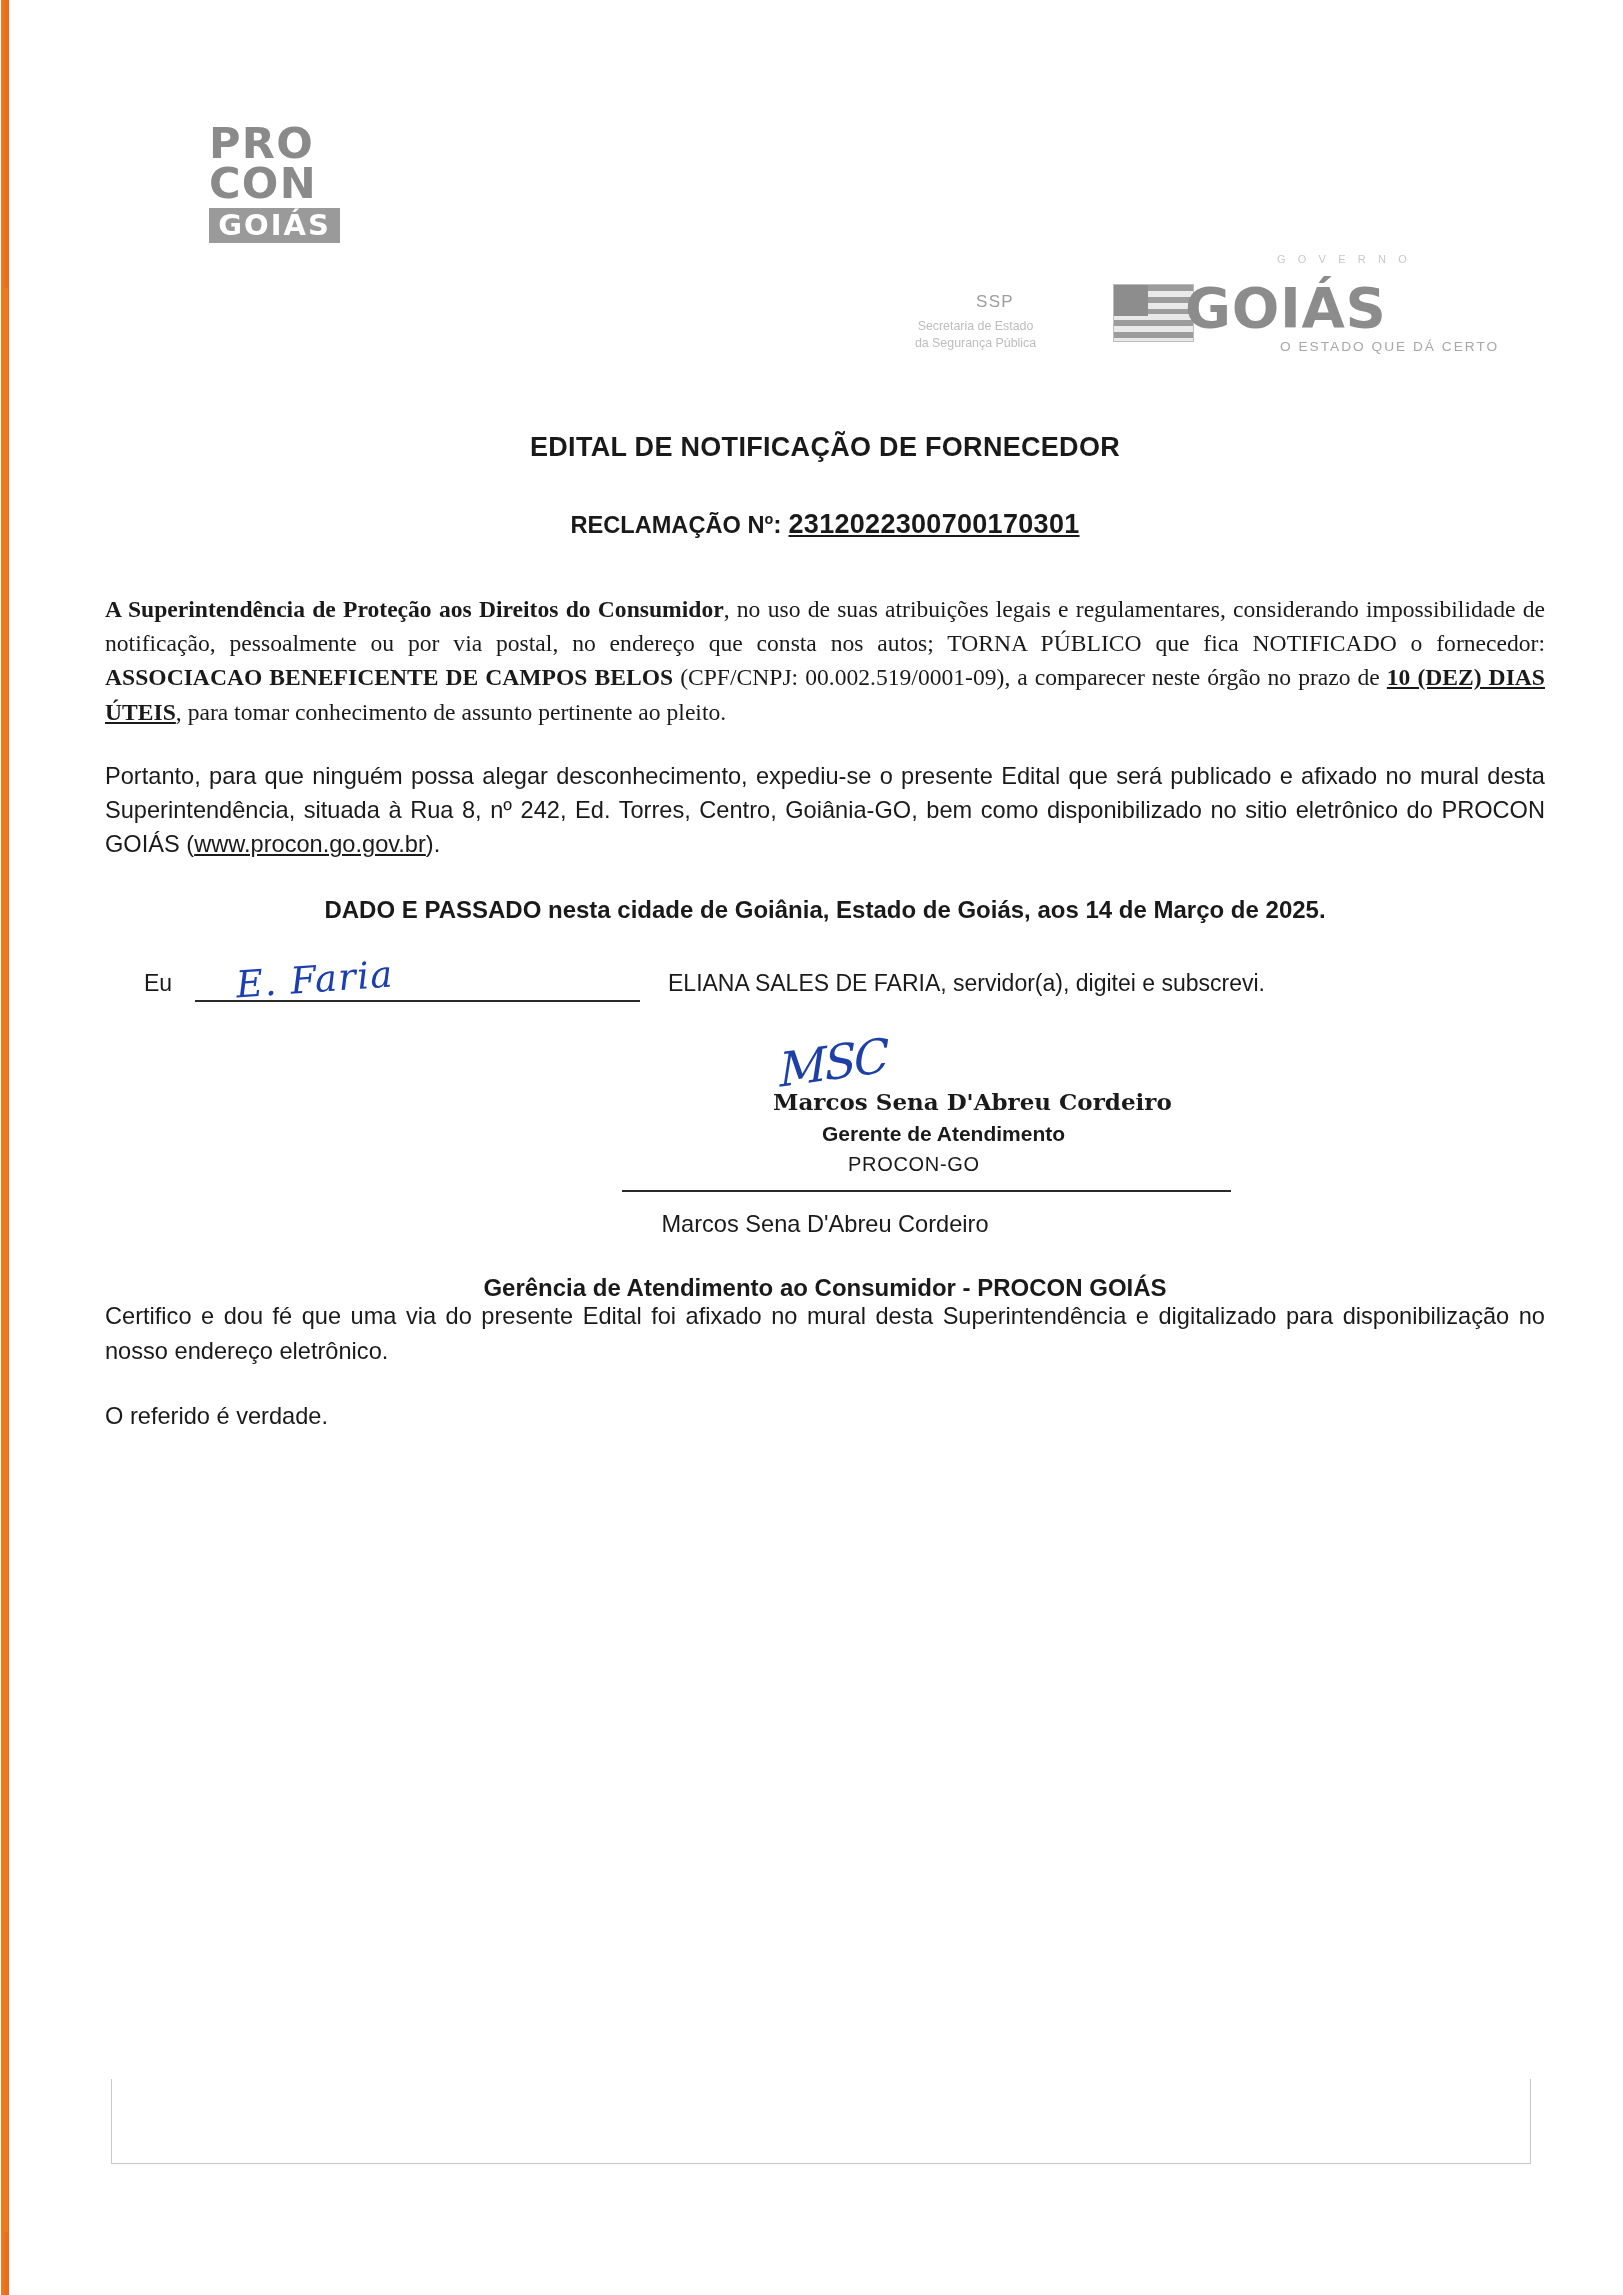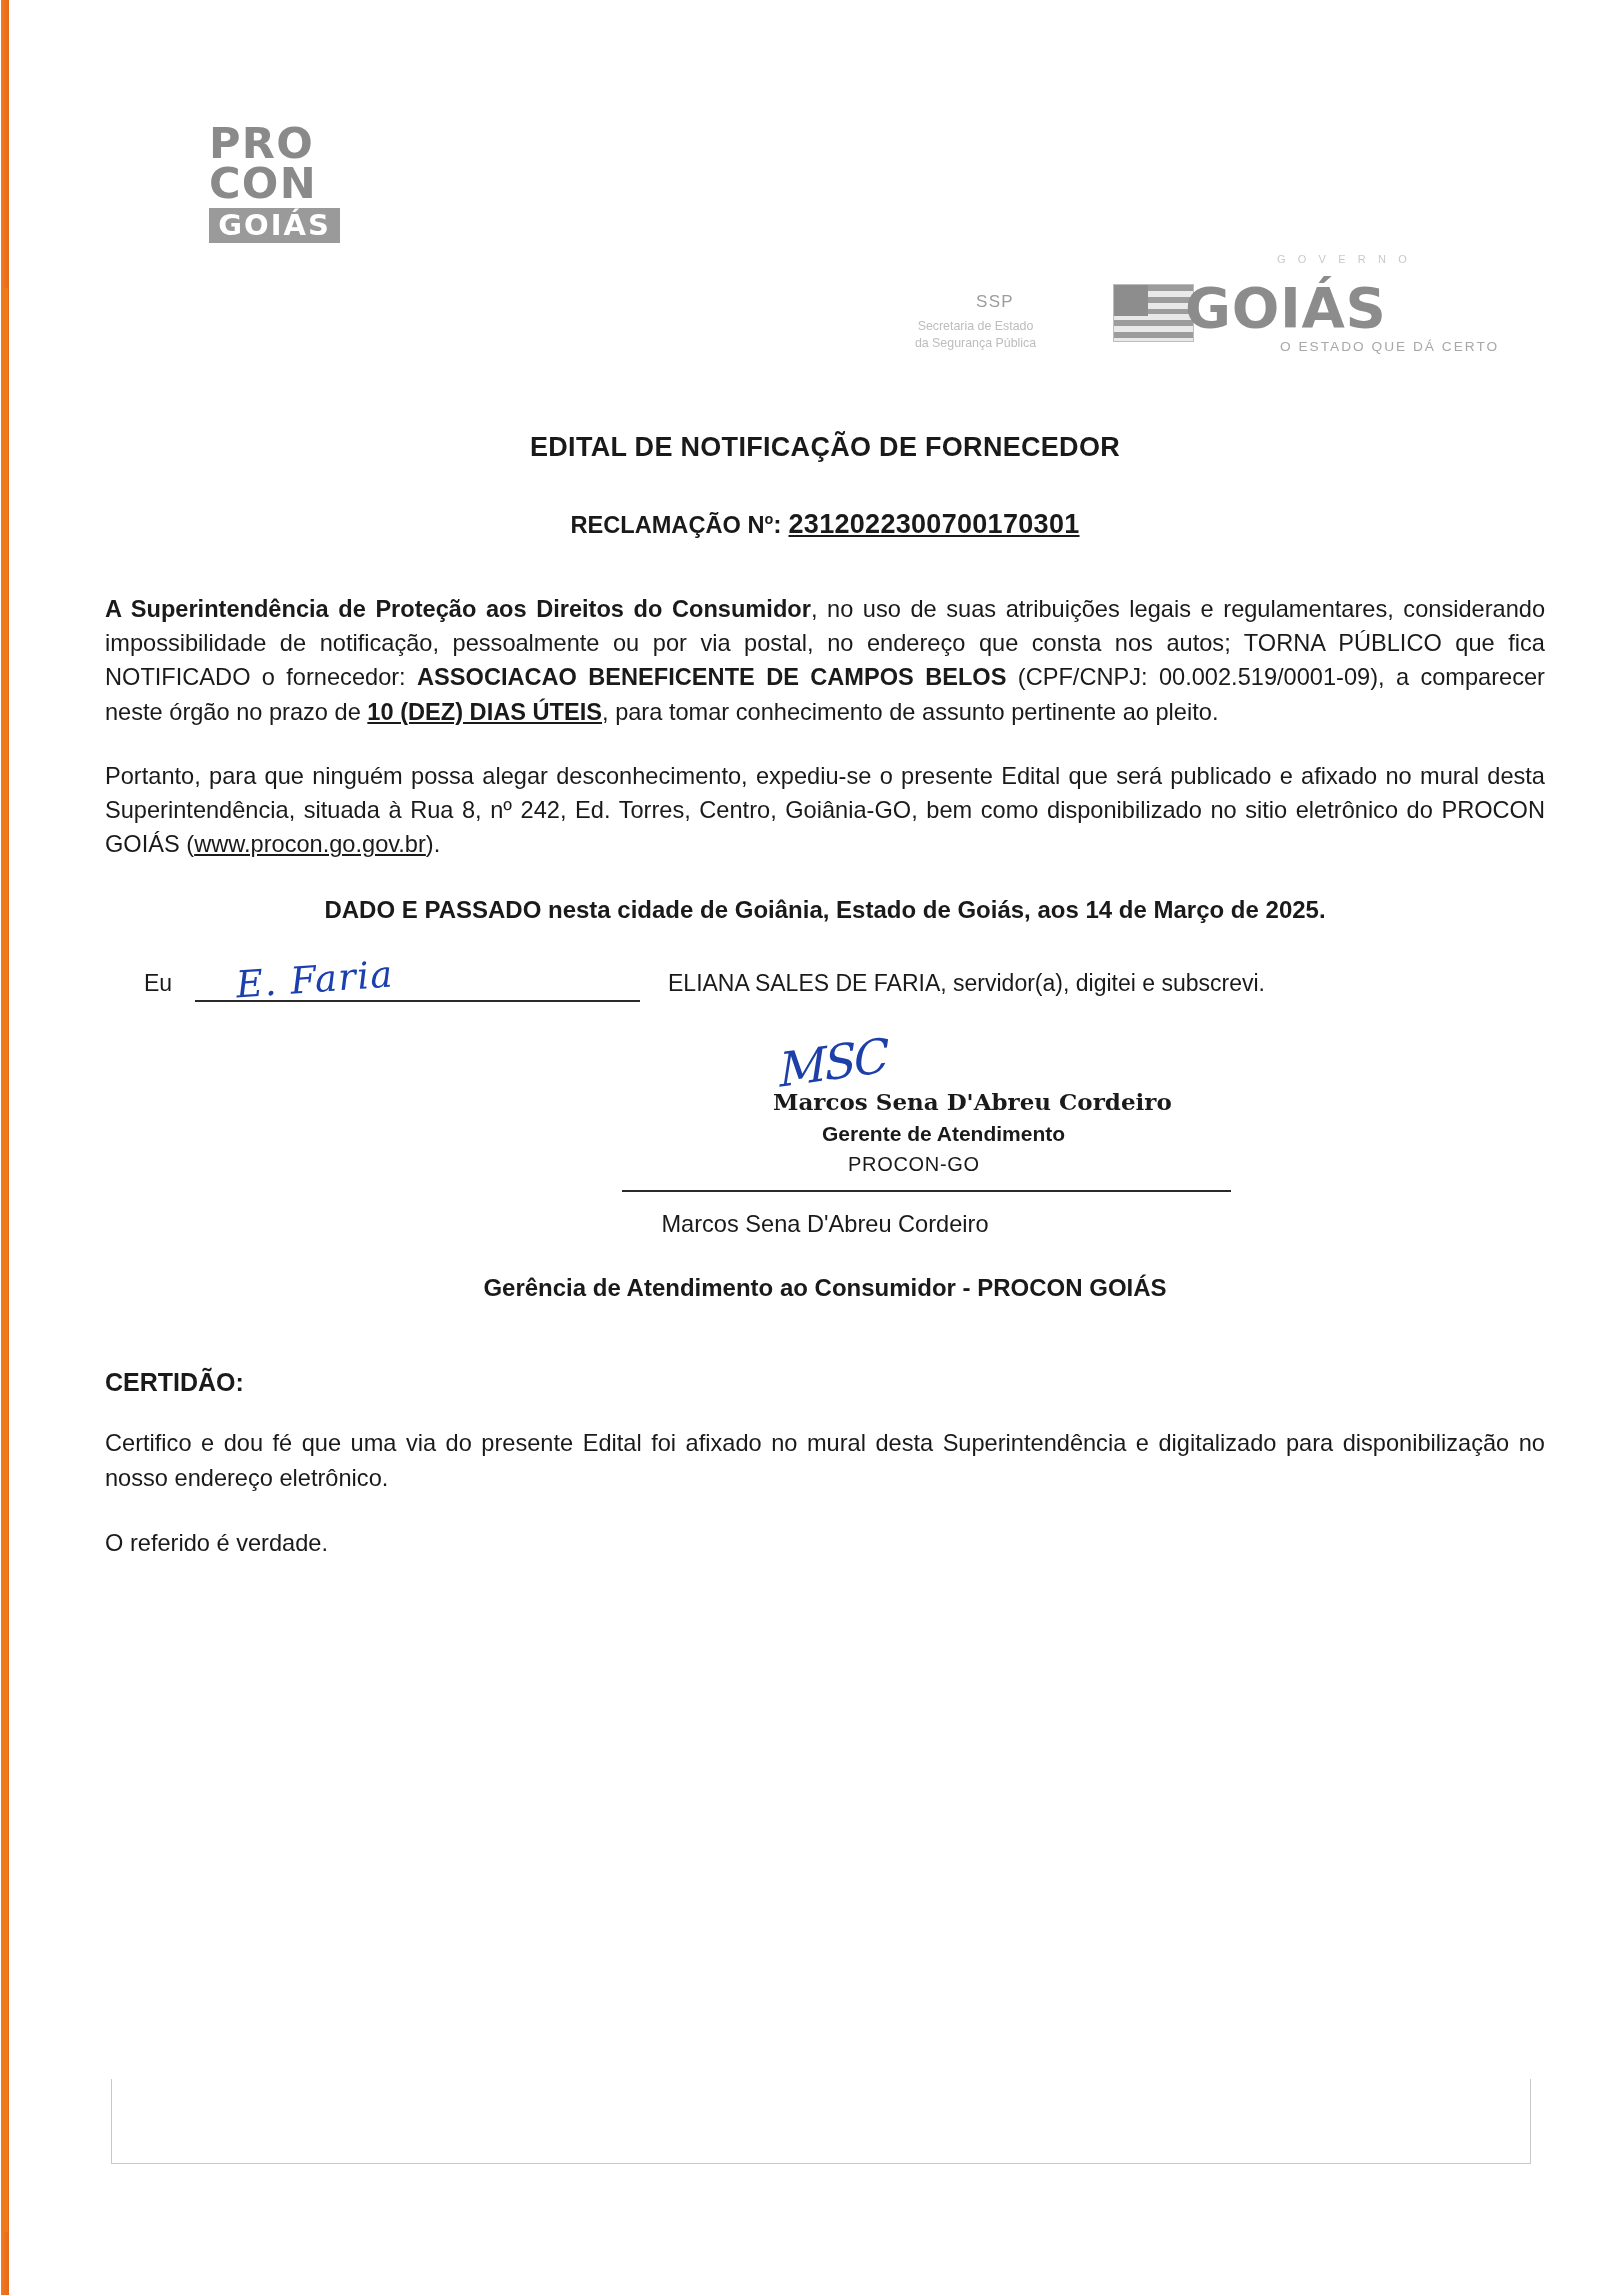--- a/index.html
+++ b/index.html
@@ -179,21 +179,21 @@
     font-size: 27px;
     letter-spacing: 0.3px;
   }
 
   p.para {
     font-size: 23.6px;
     line-height: 1.45;
     text-align: justify;
     margin: 0 0 30px 0;
   }
-  p.para.first { text-indent: 0; }
+  p.para.first { text-indent: 0; font-family: Liberation Serif, serif; }
   .b { font-weight: bold; }
   .bu { font-weight: bold; text-decoration: underline; }
   .link { text-decoration: underline; }
 
   .dado-line {
     font-size: 24px;
     font-weight: bold;
     text-align: center;
     margin: 35px 0 39px 0;
   }
@@ -410,21 +410,20 @@
     <div class="sig-block">
       <div class="sig-scribble">MSC</div>
       <div class="stamp-name">Marcos Sena D'Abreu Cordeiro</div>
       <div class="stamp-role">Gerente de Atendimento</div>
       <div class="stamp-org">PROCON-GO</div>
       <div class="sig-rule"></div>
       <div class="sig-name">Marcos Sena D'Abreu Cordeiro</div>
       <div class="sig-dept">Gerência de Atendimento ao Consumidor - PROCON GOIÁS</div>
     </div>
 
-    <div class="certidao-head">CERTIDÃO:</div>
     <div class="certidao-p">Certifico e dou fé que uma via do presente Edital foi afixado no mural desta Superintendência e digitalizado para disponibilização no nosso endereço eletrônico.</div>
     <div class="referido">O referido é verdade.</div>
   </div>
 
   <div class="footer-frame"></div>
 
 </div>
 
 
 </body></html>

